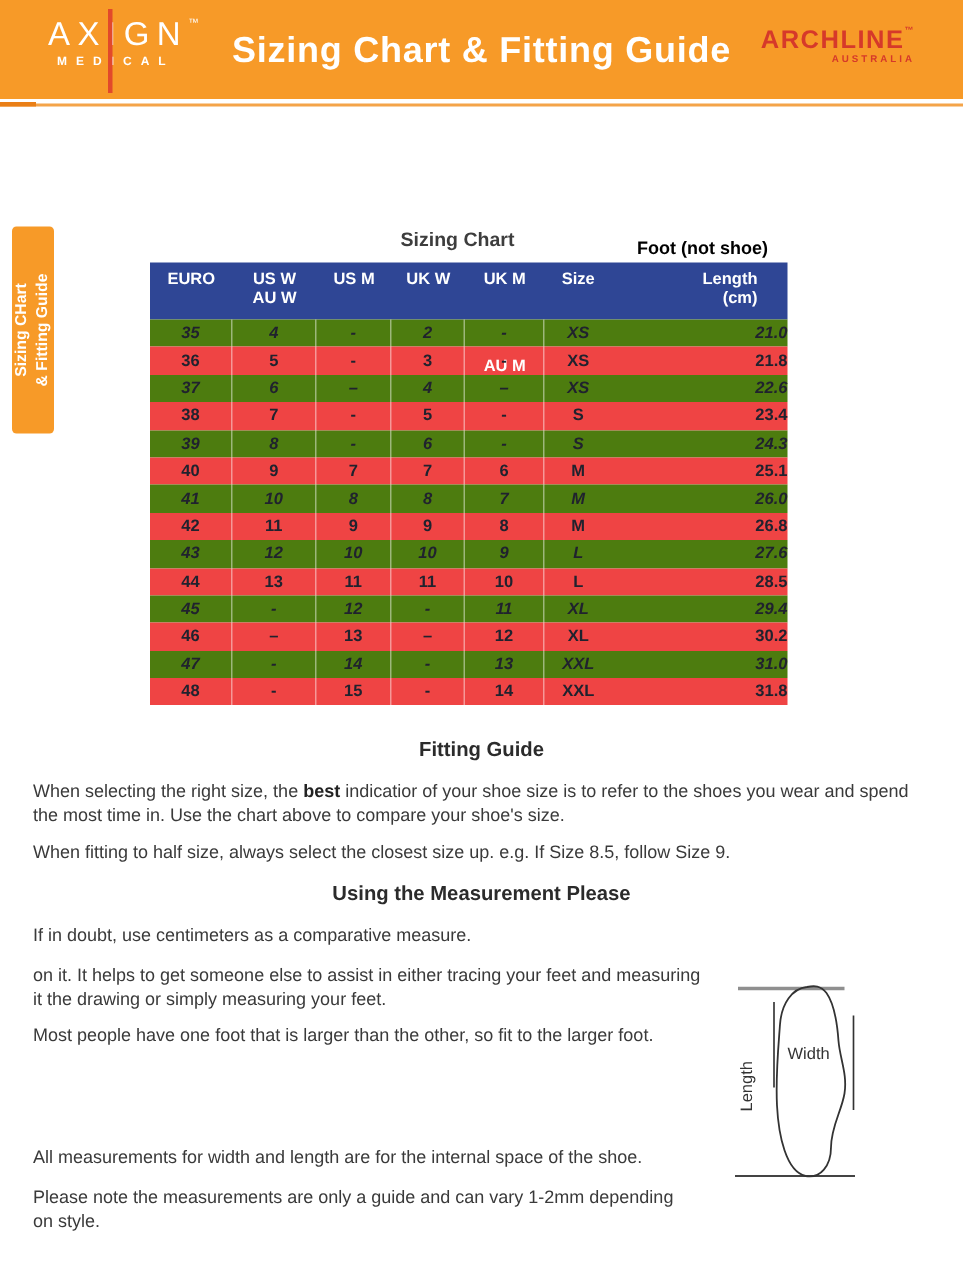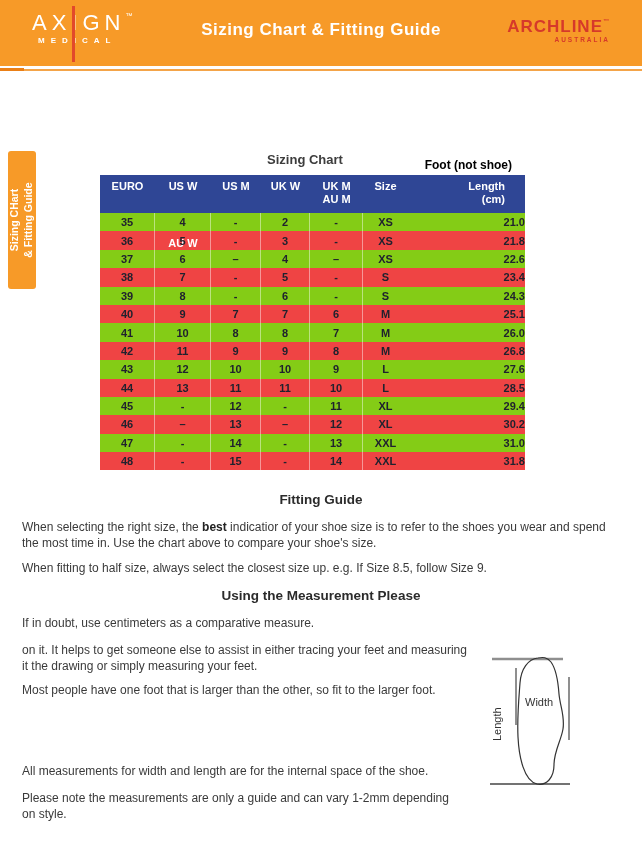--- a/index.html
+++ b/index.html
@@ -11,21 +11,21 @@
   .divider{position:absolute;left:0;top:69px;width:642px;height:2px;background:#F4A449;}
   .divider-dark{position:absolute;left:0;top:68px;width:24px;height:3px;background:#EA7F16;}
 
   .axign{position:absolute;left:32px;top:12px;width:120px;color:#fff;}
   .axign-word{font-size:22px;letter-spacing:5px;font-weight:400;line-height:1;}
   .axign-tm{font-size:7px;vertical-align:top;letter-spacing:0;}
   .axign-sub{font-size:8px;font-weight:700;letter-spacing:6px;margin-top:3px;margin-left:6px;line-height:1;}
   .axign-line{position:absolute;left:40px;top:-6px;width:3px;height:56px;background:#E2492B;}
 
   .hdr-title{position:absolute;left:150px;right:150px;top:20px;text-align:center;
-             font-size:17px;font-weight:700;color:#ffffff;letter-spacing:0.5px;}
+             font-size:24px;font-weight:700;color:#ffffff;letter-spacing:0.5px;}
 
   .archline{position:absolute;right:32px;top:18px;text-align:right;color:#D6392A;}
   .archline-word{font-size:17px;font-weight:700;letter-spacing:1px;line-height:1;}
   .archline-tm{font-size:6px;vertical-align:top;}
   .archline-sub{font-size:6.5px;font-weight:700;letter-spacing:2px;margin-top:1px;}
 
   
   .side-tab{position:absolute;left:8px;top:151px;width:28px;height:138px;background:#F79A28;border-radius:3px;}
   .side-tab-text{position:absolute;top:50%;left:50%;transform:translate(-50%,-50%) rotate(-90deg);
                  white-space:nowrap;color:#fff;font-weight:700;font-size:10.5px;line-height:1.3;text-align:center;}
@@ -34,25 +34,25 @@
   .chart-title{position:absolute;left:95px;top:152px;width:420px;text-align:center;
                font-size:13px;font-weight:700;color:#3d3d3d;}
   .foot-note{position:absolute;left:380px;top:158px;width:132px;text-align:right;
              font-size:12px;font-weight:700;color:#000000;}
 
   .table{position:absolute;left:100px;top:175px;width:425px;}
   .thead{display:flex;background:#2F4695;height:38px;color:#fff;font-weight:700;font-size:11px;}
   .hcell{display:flex;flex-direction:column;align-items:center;padding-top:5px;line-height:13px;}
   .hcell.c6{align-items:flex-end;padding-right:20px;box-sizing:border-box;}
   .trow{display:flex;height:18.4px;}
-  .trow.blu{background:#84cc16;}
+  .trow.blu{background:#4d7c0f;font-style:italic;}
   .trow.lav{background:#ef4444;}
   .tcell{display:flex;align-items:center;justify-content:center;font-size:11px;font-weight:700;color:#20222e;}
   .tcell.sep{border-right:1px solid rgba(255,255,255,0.45);box-sizing:border-box;}
-  .c0{width:55px;} .c1{width:56px;gap:44px;} .c2{width:50px;} .c3{width:49px;} .c4{width:53px;} .c5{width:45px;}
+  .c0{width:55px;} .c1{width:56px;} .c2{width:50px;} .c3{width:49px;} .c4{width:53px;gap:45px;} .c5{width:45px;}
   .c6{width:117px;}
   .tcell.c6{justify-content:flex-end;box-sizing:border-box;}
 
   
   .h2{position:absolute;left:0;width:642px;text-align:center;font-size:13.5px;font-weight:700;color:#2b2b2b;}
   .para{position:absolute;left:22px;font-size:12px;color:#3a3a3a;line-height:16px;}
   .para b{color:#222;}
 
   
   .foot-diagram{position:absolute;left:483px;top:644px;width:156px;height:160px;}

